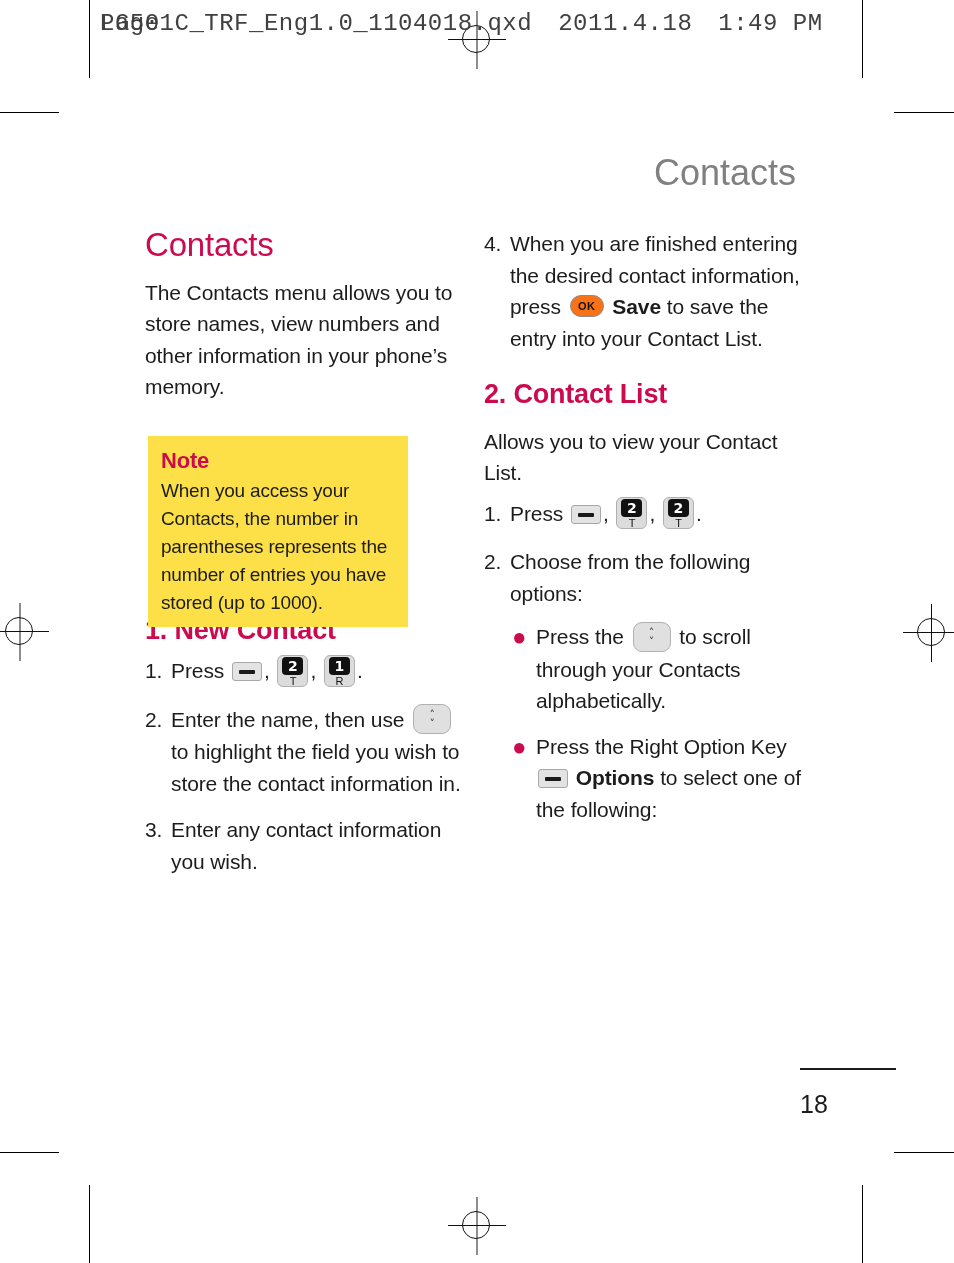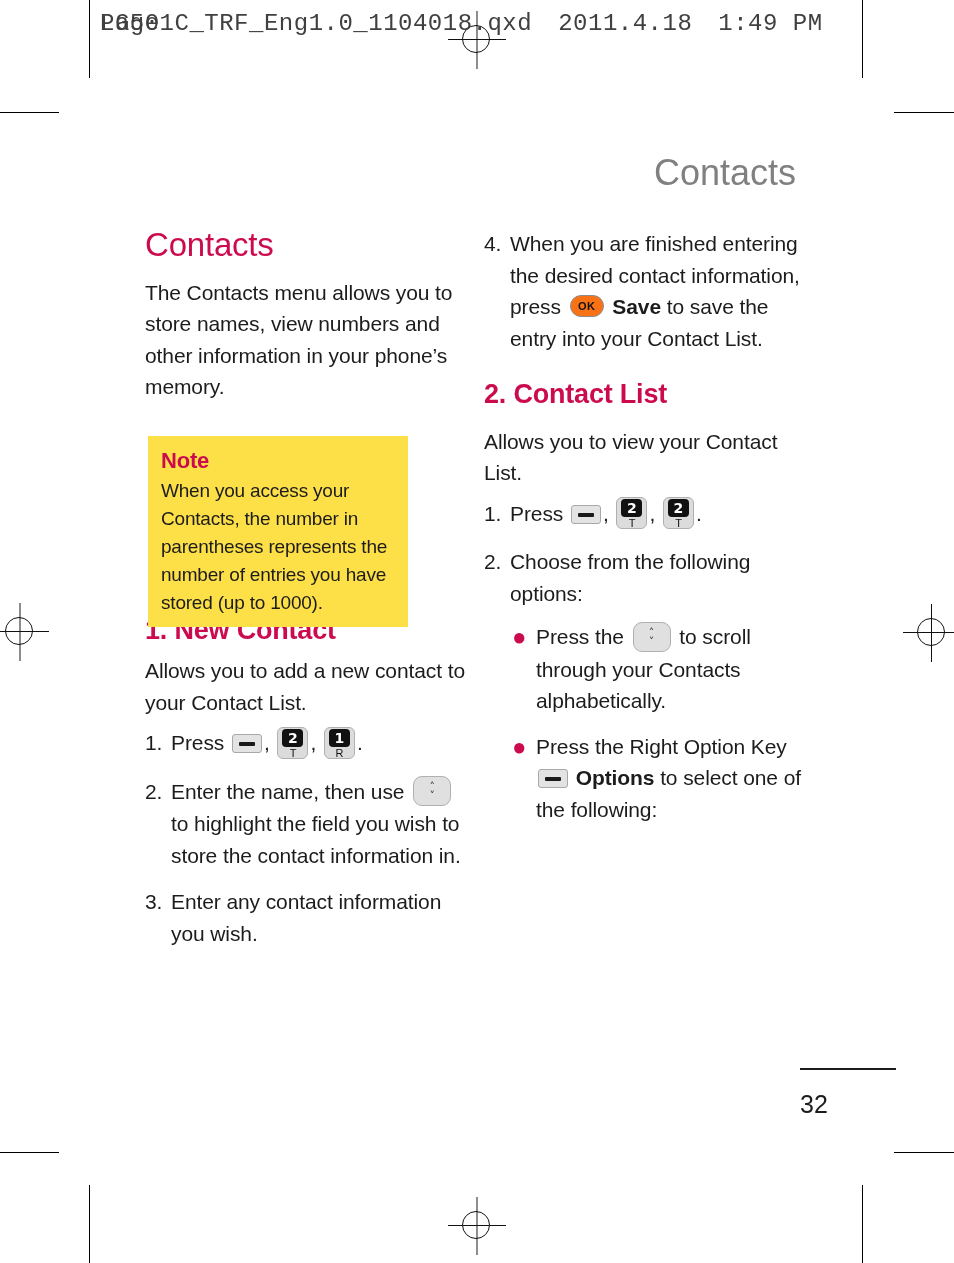--- a/index.html
+++ b/index.html
@@ -344,21 +344,20 @@
   <div class="col col-left">
 
     <h1 class="chapter">Contacts</h1>
 
     <p class="body">The Contacts menu allows you to store names, view numbers and other information in your phone’s memory.</p>
 
     <div style="height:198px;"></div>
 
     <h2 class="section">1. New Contact</h2>
 
-    <p class="body tight">Allows you to add a new contact to your Contact List.</p>
 
     <div class="step">
       <span class="num">1.</span>
       <span class="txt">
         <span>Press</span>
         <span class="keyicon key-soft"></span><span>,</span>
         <span class="keyicon key-num">
           <span class="badge">2</span>
           <span class="sub">T</span>
         </span><span>,</span>
@@ -449,15 +448,15 @@
         <span class="keyicon key-soft"></span>
         <b class="lbl">Options</b>
         <span>to select one of the following:</span>
       </span>
     </div>
 
 
   </div>
 
   <div class="footer-rule"></div>
-  <div class="pagenum">32</div>
+  <div class="pagenum">18</div>
 
 </div>
 
 </body></html>

